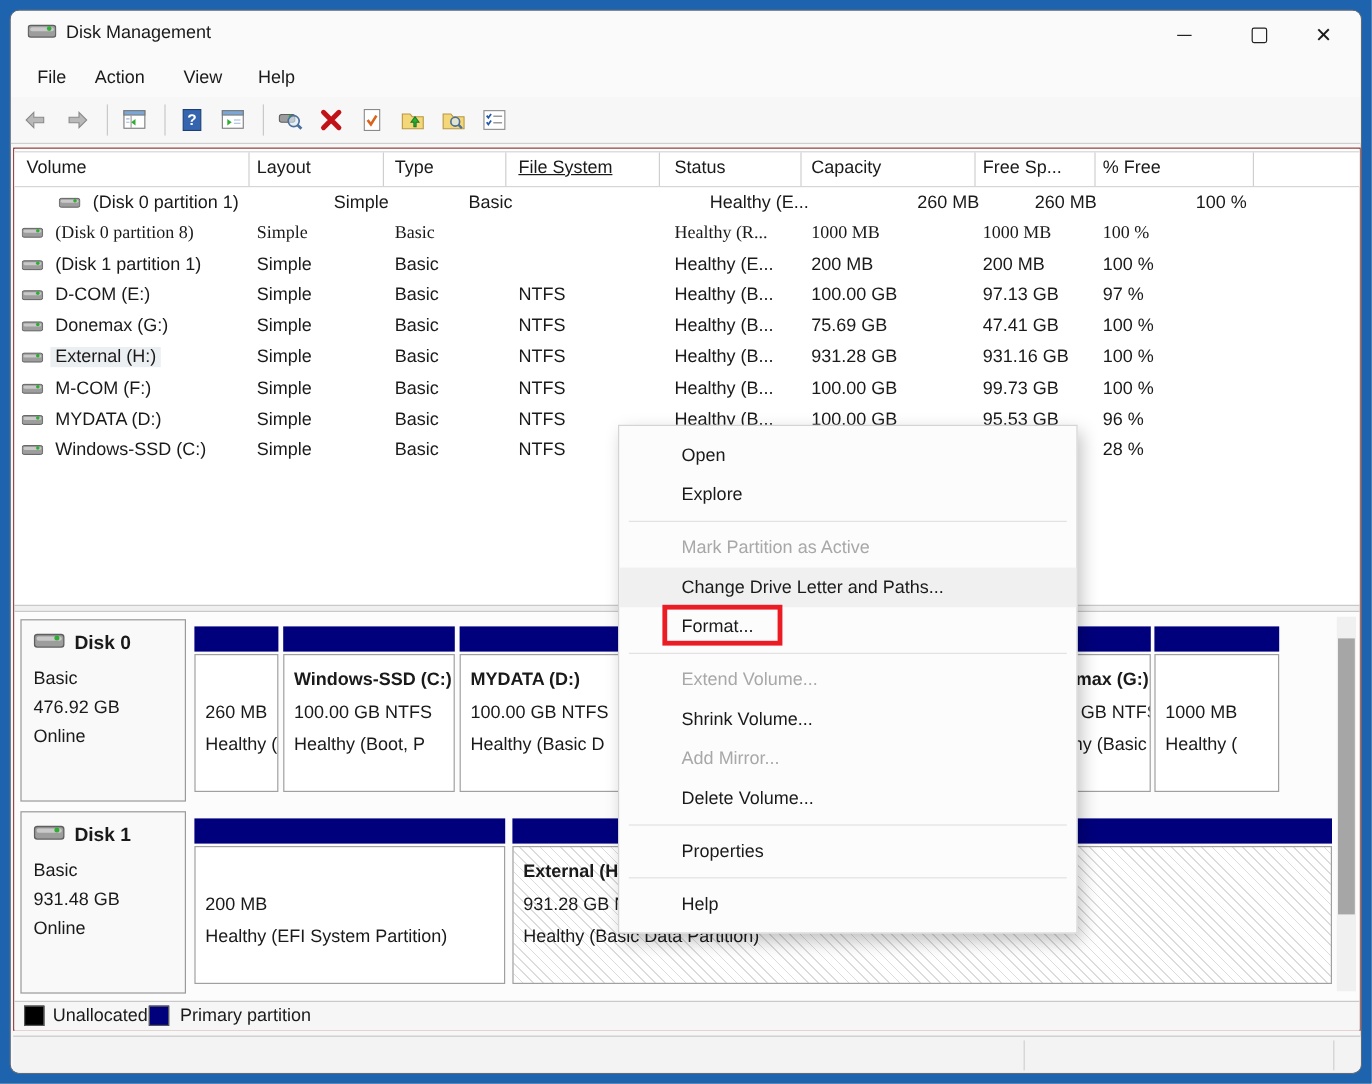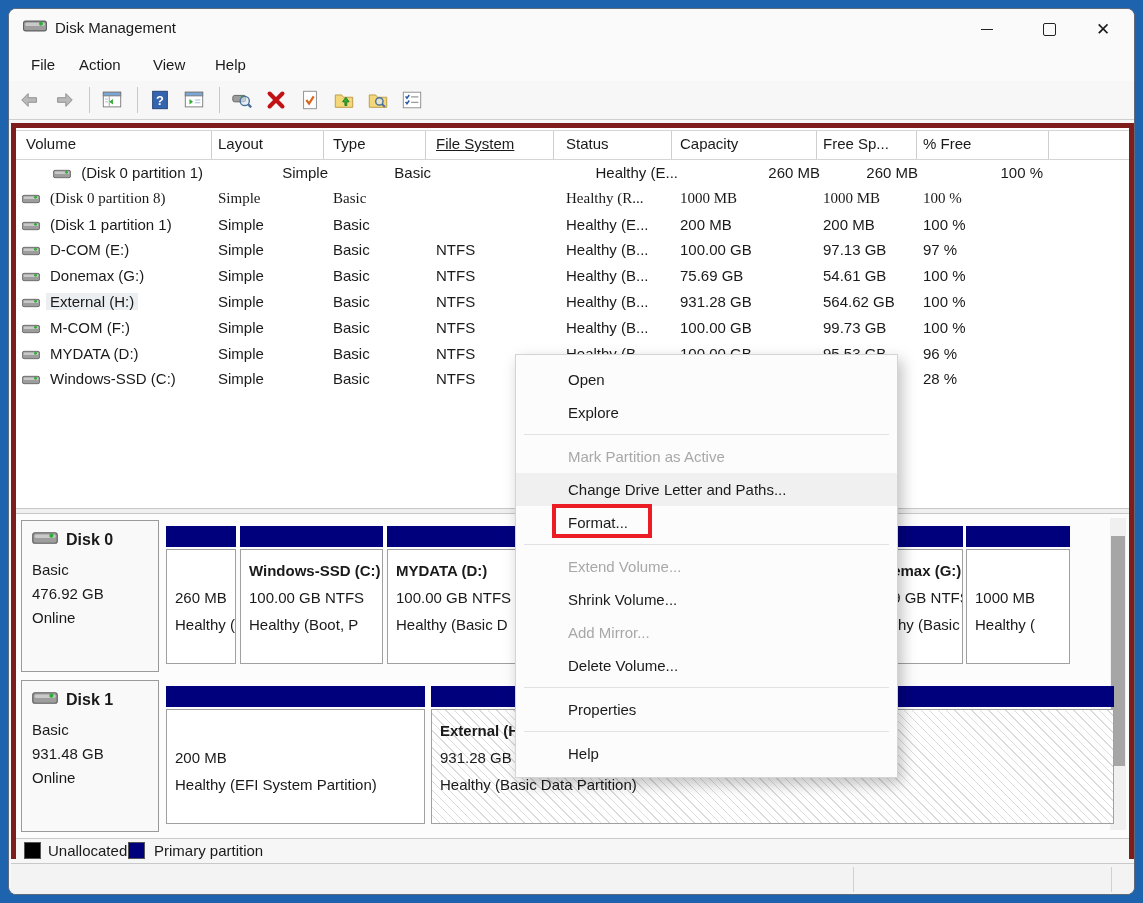--- a/index.html
+++ b/index.html
@@ -22,21 +22,21 @@
   .menubar{position:absolute;left:0;top:40px;width:100%;height:32px;background:#fafafa;}
   .menubar-item{position:absolute;top:4px;height:24px;line-height:24px;padding:0 8px;font-size:15px;color:#1a1a1a;}
 
   
   .toolbar{position:absolute;left:0;top:72px;width:100%;height:38px;background:#f7f7f7;border-bottom:1px solid #cfcfcf;}
   .tb-icon{position:absolute;top:6px;width:26px;height:26px;display:flex;align-items:center;justify-content:center;}
   .tb-icon svg{width:22px;height:22px;}
   .tb-sep{position:absolute;top:6px;width:1px;height:26px;background:#c9c9c9;}
 
   
-  .content{position:absolute;left:2px;top:114px;width:1123px;height:736px;border:5px solid #7f1d1d;background:#fff;box-sizing:border-box;padding-left:44px;}
+  .content{position:absolute;left:2px;top:114px;width:1123px;height:736px;border:1px solid #7f1d1d;background:#fff;box-sizing:border-box;padding-left:44px;}
 
   
   .vol-list{position:absolute;left:0;top:0;width:100%;height:380px;background:#fff;overflow:hidden;}
   .v-header{position:absolute;left:0;top:2px;width:100%;height:28px;background:#fff;border-top:1px solid #d5d5d5;border-bottom:1px solid #d5d5d5;}
   .v-h-cell{position:absolute;top:4px;font-size:15px;color:#1a1a1a;white-space:nowrap;}
   .v-h-div{position:absolute;top:0;width:1px;height:28px;background:#cfcfcf;}
   .t-row{position:absolute;left:0;width:100%;height:26px;}
   .t-cell{position:absolute;top:2px;font-size:15px;color:#1a1a1a;white-space:nowrap;overflow:hidden;}
   .vol-label{display:inline-block;padding:0 4px;}
   .vol-label.selected{background:#eceff2;}
@@ -271,35 +271,35 @@
             <span class="t-cell" style="left: 6px; width: 185px;"><span class="row-icon"><svg width="18" height="10" viewBox="0 0 22 12">
                   <rect x="0.5" y="1.5" width="21" height="9" rx="2" fill="#9d9d9d" stroke="#5f5f5f"></rect>
                   <rect x="2" y="3" width="18" height="3" rx="1.5" fill="#c9c9c9"></rect>
                   <circle cx="16.5" cy="4" r="1.8" fill="#2fae35"></circle>
                 </svg></span><span class="vol-label">Donemax (G:)</span></span>
             <span class="t-cell" style="left: 202px; width: 110px;">Simple</span>
             <span class="t-cell" style="left: 317px; width: 98px;">Basic</span>
             <span class="t-cell" style="left: 420px; width: 125px;">NTFS</span>
             <span class="t-cell" style="left: 550px; width: 112px;">Healthy (B...</span>
             <span class="t-cell" style="left: 664px; width: 140px;">75.69 GB</span>
-            <span class="t-cell" style="left: 807px; width: 95px;">54.61 GB</span>
+            <span class="t-cell" style="left: 807px; width: 95px;">47.41 GB</span>
             <span class="t-cell" style="left: 907px; width: 120px;">100 %</span>
           </div>
           <div class="t-row" style="top: 163px;">
             <span class="t-cell" style="left: 6px; width: 185px;"><span class="row-icon"><svg width="18" height="10" viewBox="0 0 22 12">
                   <rect x="0.5" y="1.5" width="21" height="9" rx="2" fill="#9d9d9d" stroke="#5f5f5f"></rect>
                   <rect x="2" y="3" width="18" height="3" rx="1.5" fill="#c9c9c9"></rect>
                   <circle cx="16.5" cy="4" r="1.8" fill="#2fae35"></circle>
                 </svg></span><span class="vol-label selected">External (H:)</span></span>
             <span class="t-cell" style="left: 202px; width: 110px;">Simple</span>
             <span class="t-cell" style="left: 317px; width: 98px;">Basic</span>
             <span class="t-cell" style="left: 420px; width: 125px;">NTFS</span>
             <span class="t-cell" style="left: 550px; width: 112px;">Healthy (B...</span>
             <span class="t-cell" style="left: 664px; width: 140px;">931.28 GB</span>
-            <span class="t-cell" style="left: 807px; width: 95px;">564.62 GB</span>
+            <span class="t-cell" style="left: 807px; width: 95px;">931.16 GB</span>
             <span class="t-cell" style="left: 907px; width: 120px;">100 %</span>
           </div>
           <div class="t-row" style="top: 188.8px;">
             <span class="t-cell" style="left: 6px; width: 185px;"><span class="row-icon"><svg width="18" height="10" viewBox="0 0 22 12">
                   <rect x="0.5" y="1.5" width="21" height="9" rx="2" fill="#9d9d9d" stroke="#5f5f5f"></rect>
                   <rect x="2" y="3" width="18" height="3" rx="1.5" fill="#c9c9c9"></rect>
                   <circle cx="16.5" cy="4" r="1.8" fill="#2fae35"></circle>
                 </svg></span><span class="vol-label">M-COM (F:)</span></span>
             <span class="t-cell" style="left: 202px; width: 110px;">Simple</span>
             <span class="t-cell" style="left: 317px; width: 98px;">Basic</span>

